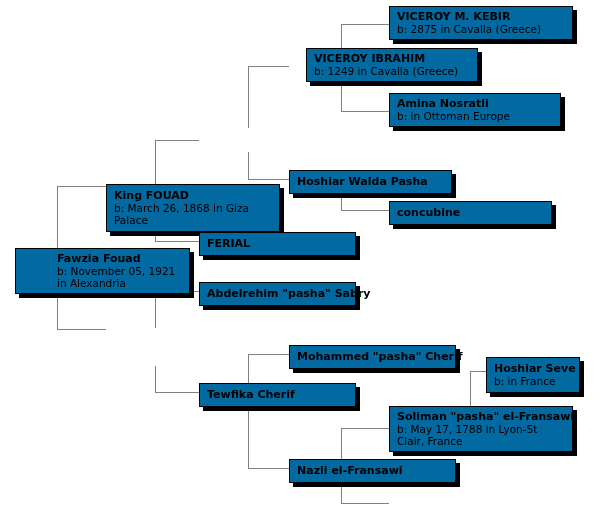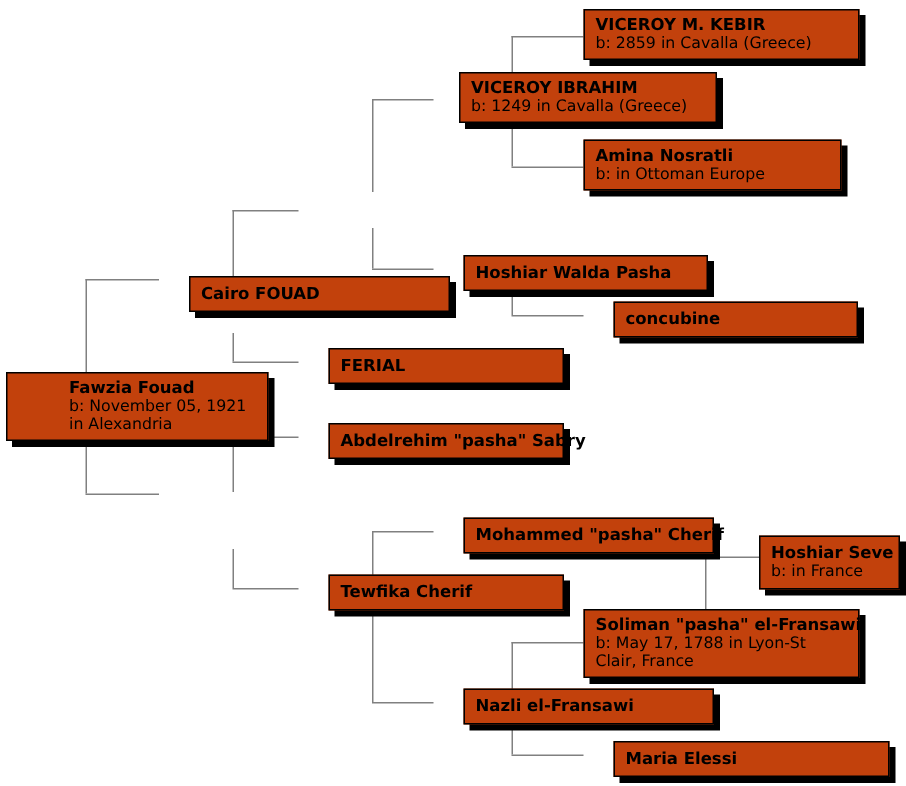--- a/index.html
+++ b/index.html
@@ -21,21 +21,21 @@
     position: absolute;
     background: #808080;
   }
   .line.h { height: 1px; }
   .line.v { width: 1px; }
 
   
   .node {
     position: absolute;
     box-sizing: border-box;
-    background: #c2410c;
+    background: #0369a1;
     border: 1px solid #000000;
     box-shadow: 4px 4px 0 0 #000000;
     padding: 3px 6px 4px 7px;
     z-index: 5;
   }
   .node .nm {
     display: block;
     font-weight: bold;
     font-size: 11px;
     line-height: 13px;
@@ -44,21 +44,20 @@
   }
   .node .bi {
     display: block;
     font-size: 10.5px;
     line-height: 12px;
     color: #000000;
   }
   .node.one-line {
     padding-top: 4px;
     padding-bottom: 5px;
-    margin-left: 20px;
   }
   .node.wrap .bi { white-space: normal; }
 </style>
 </head>
 <body>
 
 <div id="chart">
 
   <div class="line v" style="left:57px;  top:186px; height:62px;"></div>
   <div class="line h" style="left:57px;  top:186px; width:49px;"></div>
@@ -103,51 +102,52 @@
   <div class="line h" style="left:341px; top:428px; width:48px;"></div>
 
   <div class="line v" style="left:341px; top:481px; height:22px;"></div>
   <div class="line h" style="left:341px; top:503px; width:48px;"></div>
 
   <div class="line v" style="left:470px; top:371px; height:40px;"></div>
   <div class="line h" style="left:470px; top:371px; width:43px;"></div>
 
   <div class="node" style="left:389px; top:6px; width:184px;">
     <span class="nm">VICEROY M. KEBIR</span>
-    <span class="bi">b: 2859 in Cavalla (Greece)</span>
+    <span class="bi">b: 2875 in Cavalla (Greece)</span>
   </div>
 
   <div class="node" style="left:306px; top:48px; width:172px;">
     <span class="nm">VICEROY IBRAHIM</span>
     <span class="bi">b: 1249 in Cavalla (Greece)</span>
   </div>
 
   <div class="node" style="left:389px; top:93px; width:172px;">
     <span class="nm">Amina Nosratli</span>
     <span class="bi">b: in Ottoman Europe</span>
   </div>
 
 
   <div class="node one-line" style="left:289px; top:170px; width:163px;">
     <span class="nm">Hoshiar Walda Pasha</span>
   </div>
 
   <div class="node one-line" style="left:106px; top:184px; width:174px;">
-    <span class="nm">Cairo FOUAD</span>
+    <span class="nm">King FOUAD</span>
+    <span class="bi">b: March 26, 1868 in Giza Palace</span>
   </div>
 
   <div class="node one-line" style="left:199px; top:232px; width:157px;">
     <span class="nm">FERIAL</span>
   </div>
 
   <div class="node one-line" style="left:389px; top:201px; width:163px;">
     <span class="nm">concubine</span>
   </div>
 
-  <div class="node" style="left:4px; top:248px; width:175px;padding-left:41px;">
+  <div class="node" style="left:15px; top:248px; width:175px;padding-left:41px;">
     <span class="nm">Fawzia Fouad</span>
     <span class="bi">b: November 05, 1921 in Alexandria</span>
   </div>
 
   <div class="node one-line" style="left:199px; top:282px; width:157px;">
     <span class="nm">Abdelrehim "pasha" Sabry</span>
   </div>
 
 
   <div class="node one-line" style="left:289px; top:345px; width:167px;">
@@ -165,17 +165,14 @@
 
   <div class="node wrap" style="left:389px; top:406px; width:184px;">
     <span class="nm">Soliman "pasha" el-Fransawi</span>
     <span class="bi">b: May 17, 1788 in Lyon-St Clair, France</span>
   </div>
 
   <div class="node one-line" style="left:289px; top:459px; width:167px;">
     <span class="nm">Nazli el-Fransawi</span>
   </div>
 
-  <div class="node one-line" style="left:389px; top:494px; width:184px;">
-    <span class="nm">Maria Elessi</span>
-  </div>
 
 </div>
 
 </body></html>

